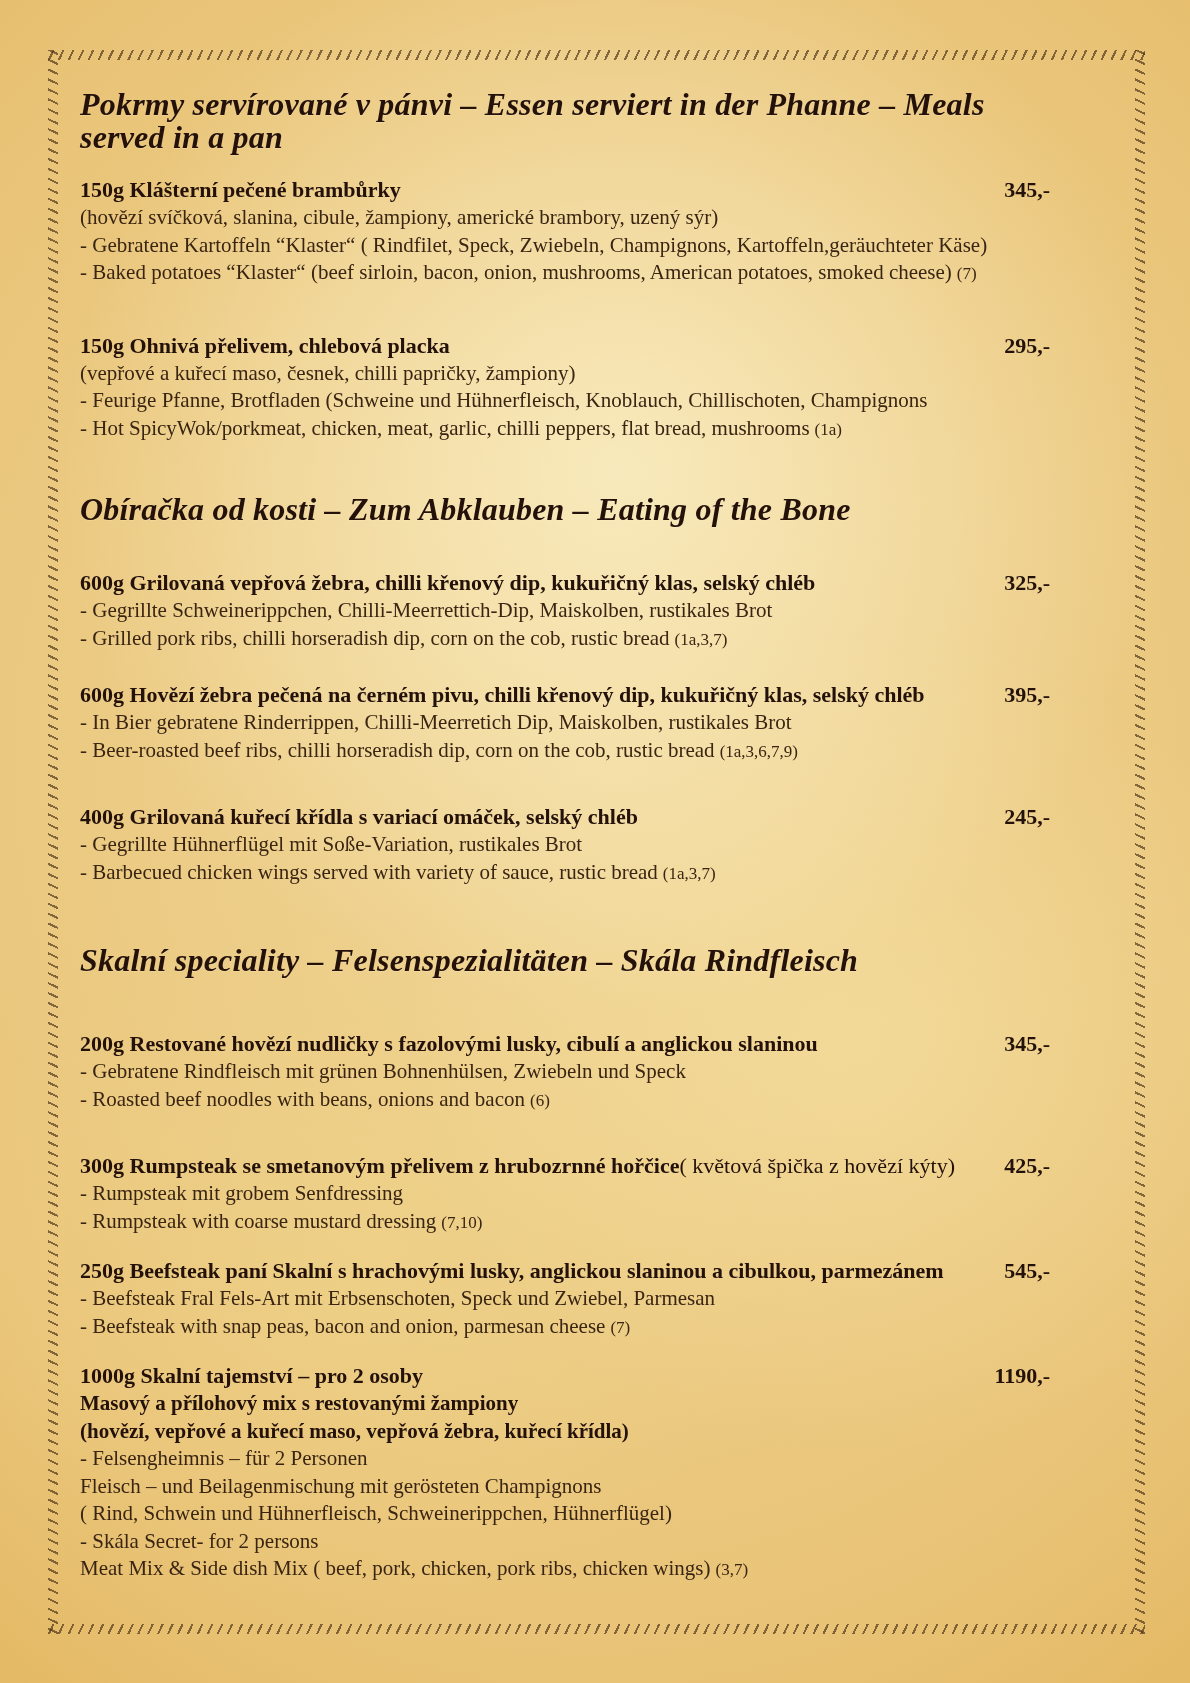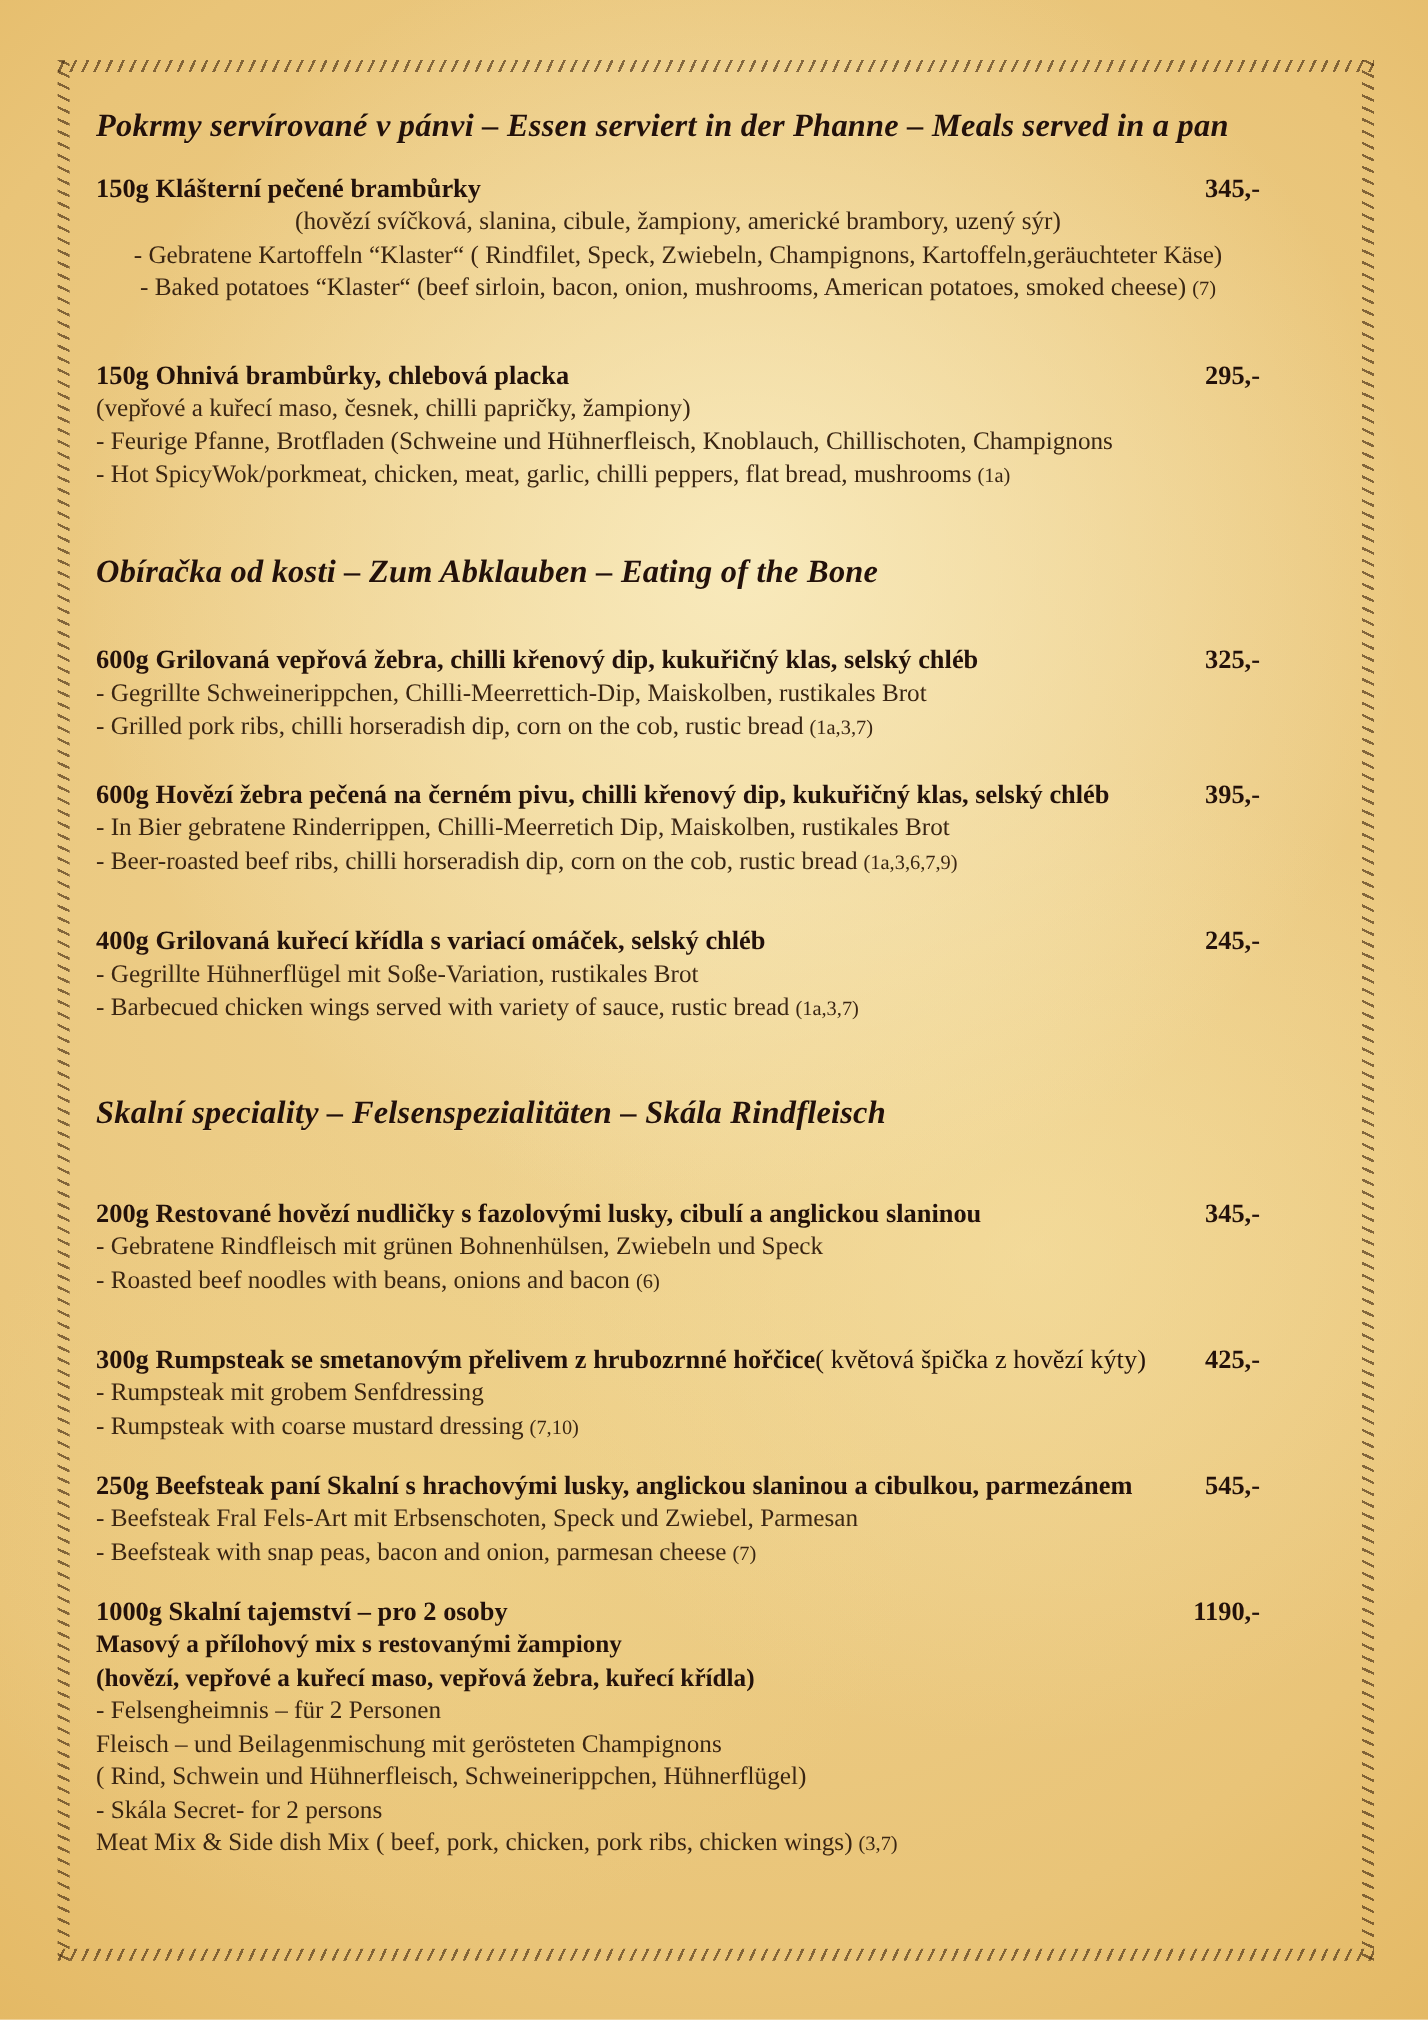--- a/index.html
+++ b/index.html
@@ -28,28 +28,28 @@
   .bstrip.top{top:50px;}
   .bstrip.bottom{bottom:49px;}
   .bstrip.left{left:48px;}
   .bstrip.right{right:45px;}
 
   .content{
     position:absolute;left:80px;top:88px;width:970px;
     color:#39230f;
   }
   .section-title{
-    font-size:27px;font-weight:bold;font-style:italic;
+    font-size:32px;font-weight:bold;font-style:italic;
     color:#23110a;letter-spacing:.2px;line-height:33px;
     text-shadow:0 1px 0 rgba(255,240,200,.25);
   }
   .mt-sec2{margin-top:50px;}
   .mt-sec3{margin-top:57px;}
   .item{margin-top:20px;}
-  .item.g1{margin-top:21px;text-align:center;}
+  .item.g1{margin-top:21px;}
   .item.g2{margin-top:43px;}
   .item.g3{margin-top:42px;}
   .item.g4{margin-top:27px;}
   .item.g5{margin-top:37px;}
   .item.g6{margin-top:52px;}
   .item.g7{margin-top:37px;}
   .item-head{
     display:flex;justify-content:space-between;align-items:baseline;
     font-size:22px;font-weight:bold;color:#23110a;line-height:29px;
   }
@@ -78,21 +78,21 @@
         <span class="item-name">150g Klášterní pečené brambůrky</span>
         <span class="item-price">345,-</span>
       </div>
       <div class="item-line"><span>(hovězí svíčková, slanina, cibule, žampiony, americké brambory, uzený sýr)</span></div>
       <div class="item-line"><span>- Gebratene Kartoffeln “Klaster“ ( Rindfilet, Speck, Zwiebeln, Champignons, Kartoffeln,geräuchteter Käse)</span></div>
       <div class="item-line"><span>- Baked potatoes “Klaster“ (beef sirloin, bacon, onion, mushrooms, American potatoes, smoked cheese)</span><span class="allerg">(7)</span></div>
     </div>
 
     <div class="item g2">
       <div class="item-head">
-        <span class="item-name">150g Ohnivá brambůrky, chlebová placka</span>
+        <span class="item-name">150g Ohnivá přelivem, chlebová placka</span>
         <span class="item-price">295,-</span>
       </div>
       <div class="item-line"><span>(vepřové a kuřecí maso, česnek, chilli papričky, žampiony)</span></div>
       <div class="item-line"><span>- Feurige Pfanne, Brotfladen (Schweine und Hühnerfleisch, Knoblauch, Chillischoten, Champignons</span></div>
       <div class="item-line"><span>- Hot SpicyWok/porkmeat, chicken, meat, garlic, chilli peppers, flat bread, mushrooms</span><span class="allerg">(1a)</span></div>
     </div>
 
     <div class="section-title mt-sec2">Obíračka od kosti – Zum Abklauben – Eating of the Bone</div>
 
     <div class="item g3">

